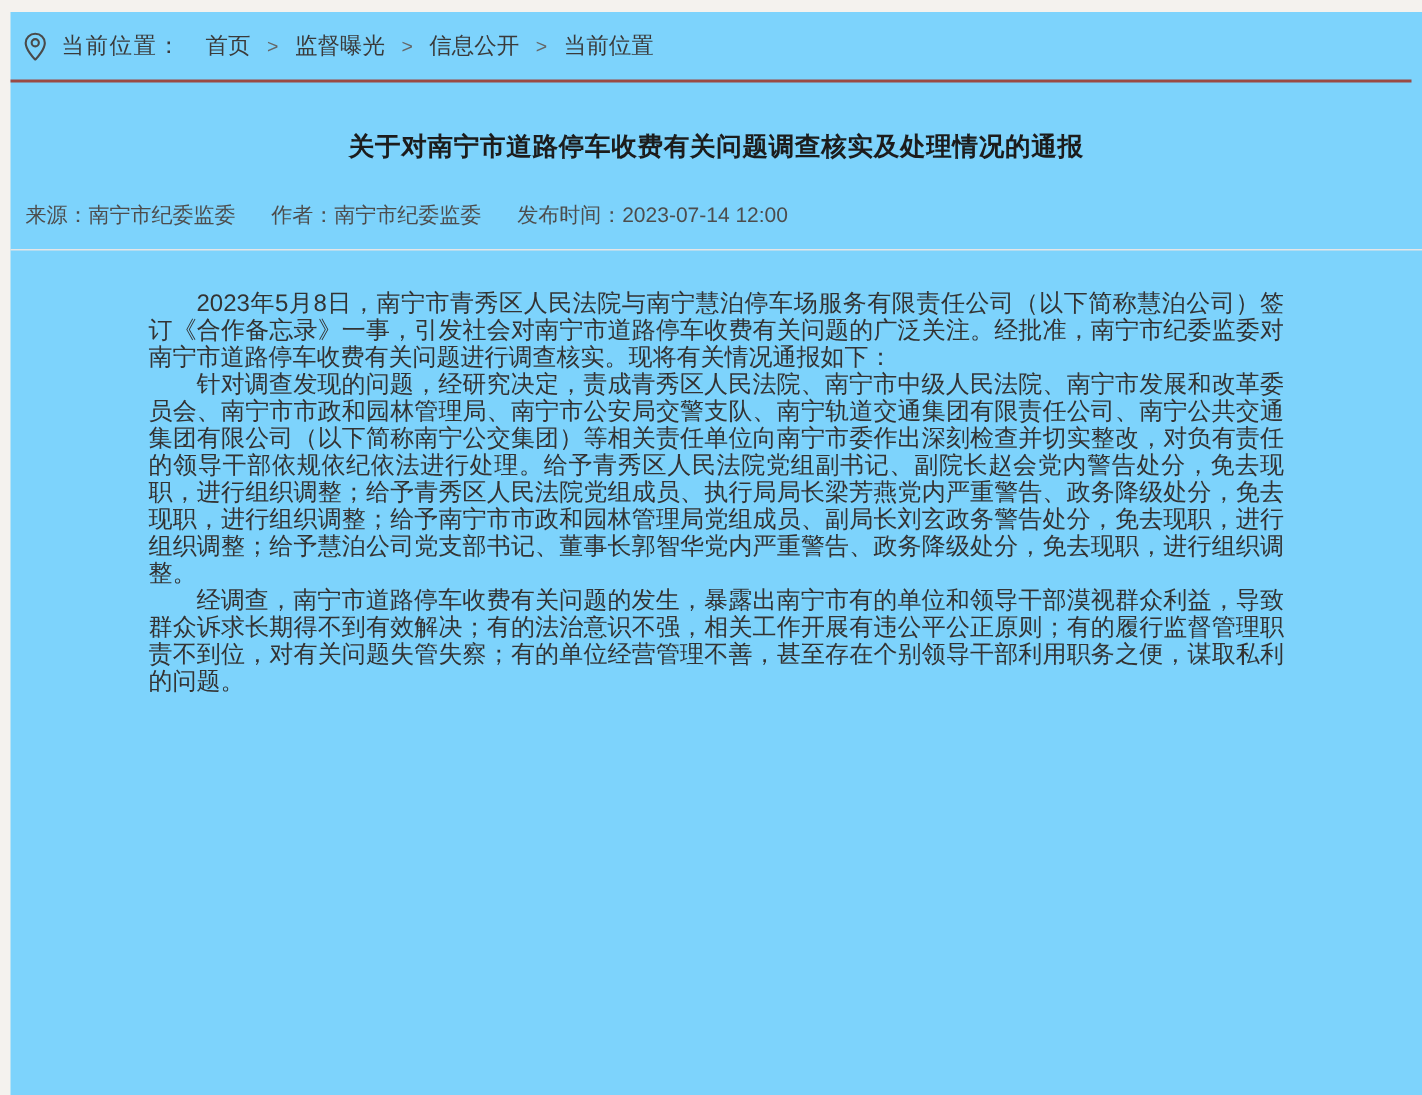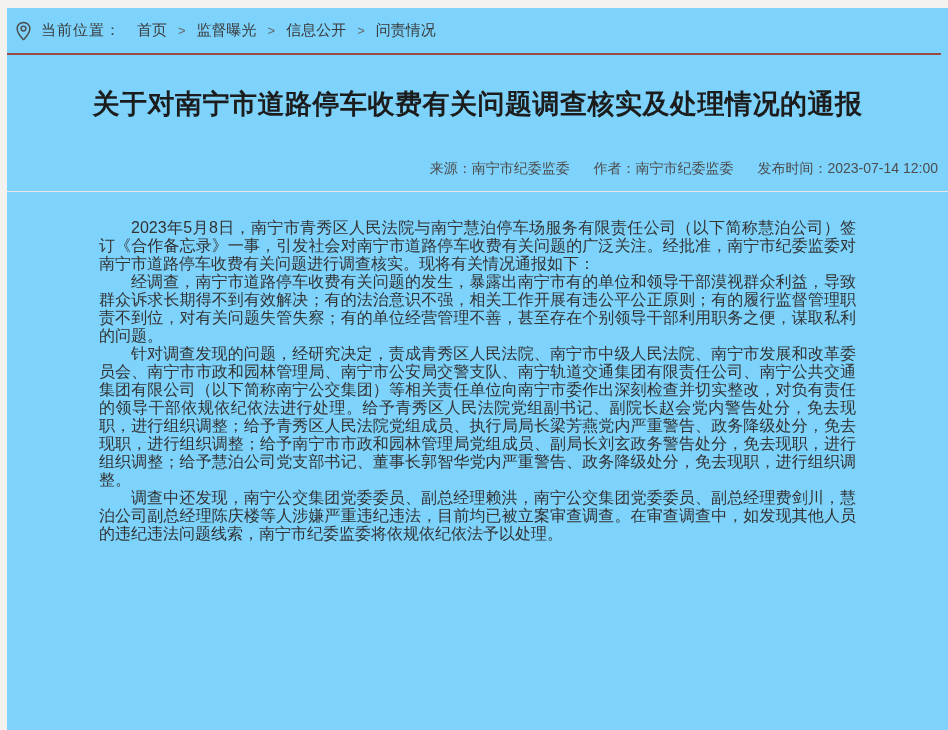--- a/index.html
+++ b/index.html
@@ -42,28 +42,28 @@
   }
   .red-rule {
     height: 2px;
     background: #9a4a44;
     margin-right: 7px;
   }
   
   .article-head { padding-top: 31px; }
   .article-title {
     text-align: center;
-    font-size: 27px;
+    font-size: 17px;
     font-weight: bold;
     color: #1c1c1c;
     letter-spacing: 0.5px;
   }
   .article-meta {
-    margin-top: 38px;
-    text-align: right;
+    margin-top: 26px;
+    text-align: left;
     font-size: 14px;
     color: #4d4d4d;
   }
   .article-meta .meta-item { margin: 0 10px; }
   .meta-divider {
     margin-top: 13px;
     height: 1px;
     background: #e6e6e6;
   }
   
@@ -91,36 +91,35 @@
       <path d="M12 2 C6.9 2 3 6 3 10.6 C3 16.5 10.2 24.5 11.6 25.9 a0.6 0.6 0 0 0 0.8 0 C13.8 24.5 21 16.5 21 10.6 C21 6 17.1 2 12 2 Z"></path>
       <circle cx="12" cy="10.5" r="3.4"></circle>
     </svg>
     <span class="crumb-label">当前位置：</span>
     <a class="crumb">首页</a>
     <span class="crumb-sep">&gt;</span>
     <a class="crumb">监督曝光</a>
     <span class="crumb-sep">&gt;</span>
     <a class="crumb">信息公开</a>
     <span class="crumb-sep">&gt;</span>
-    <a class="crumb">问责情况</a>
+    <a class="crumb">当前位置</a>
   </div>
 
   <div class="red-rule"></div>
 
   <div class="article-head">
     <h1 class="article-title">关于对南宁市道路停车收费有关问题调查核实及处理情况的通报</h1>
     <div class="article-meta">
       <span class="meta-item"><span>来源：</span><span>南宁市纪委监委</span></span>
       <span class="meta-item"><span>作者：</span><span>南宁市纪委监委</span></span>
       <span class="meta-item"><span>发布时间：</span><span>2023-07-14 12:00</span></span>
     </div>
     <div class="meta-divider"></div>
   </div>
 
   <div class="article-body">
     <p>2023年5月8日，南宁市青秀区人民法院与南宁慧泊停车场服务有限责任公司（以下简称慧泊公司）签订《合作备忘录》一事，引发社会对南宁市道路停车收费有关问题的广泛关注。经批准，南宁市纪委监委对南宁市道路停车收费有关问题进行调查核实。现将有关情况通报如下：</p>
+    <p>针对调查发现的问题，经研究决定，责成青秀区人民法院、南宁市中级人民法院、南宁市发展和改革委员会、南宁市市政和园林管理局、南宁市公安局交警支队、南宁轨道交通集团有限责任公司、南宁公共交通集团有限公司（以下简称南宁公交集团）等相关责任单位向南宁市委作出深刻检查并切实整改，对负有责任的领导干部依规依纪依法进行处理。给予青秀区人民法院党组副书记、副院长赵会党内警告处分，免去现职，进行组织调整；给予青秀区人民法院党组成员、执行局局长梁芳燕党内严重警告、政务降级处分，免去现职，进行组织调整；给予南宁市市政和园林管理局党组成员、副局长刘玄政务警告处分，免去现职，进行组织调整；给予慧泊公司党支部书记、董事长郭智华党内严重警告、政务降级处分，免去现职，进行组织调整。</p>
     <p>经调查，南宁市道路停车收费有关问题的发生，暴露出南宁市有的单位和领导干部漠视群众利益，导致群众诉求长期得不到有效解决；有的法治意识不强，相关工作开展有违公平公正原则；有的履行监督管理职责不到位，对有关问题失管失察；有的单位经营管理不善，甚至存在个别领导干部利用职务之便，谋取私利的问题。</p>
-    <p>针对调查发现的问题，经研究决定，责成青秀区人民法院、南宁市中级人民法院、南宁市发展和改革委员会、南宁市市政和园林管理局、南宁市公安局交警支队、南宁轨道交通集团有限责任公司、南宁公共交通集团有限公司（以下简称南宁公交集团）等相关责任单位向南宁市委作出深刻检查并切实整改，对负有责任的领导干部依规依纪依法进行处理。给予青秀区人民法院党组副书记、副院长赵会党内警告处分，免去现职，进行组织调整；给予青秀区人民法院党组成员、执行局局长梁芳燕党内严重警告、政务降级处分，免去现职，进行组织调整；给予南宁市市政和园林管理局党组成员、副局长刘玄政务警告处分，免去现职，进行组织调整；给予慧泊公司党支部书记、董事长郭智华党内严重警告、政务降级处分，免去现职，进行组织调整。</p>
-    <p>调查中还发现，南宁公交集团党委委员、副总经理赖洪，南宁公交集团党委委员、副总经理费剑川，慧泊公司副总经理陈庆楼等人涉嫌严重违纪违法，目前均已被立案审查调查。在审查调查中，如发现其他人员的违纪违法问题线索，南宁市纪委监委将依规依纪依法予以处理。</p>
 
   </div>
 
 </div>
 
 </body></html>

